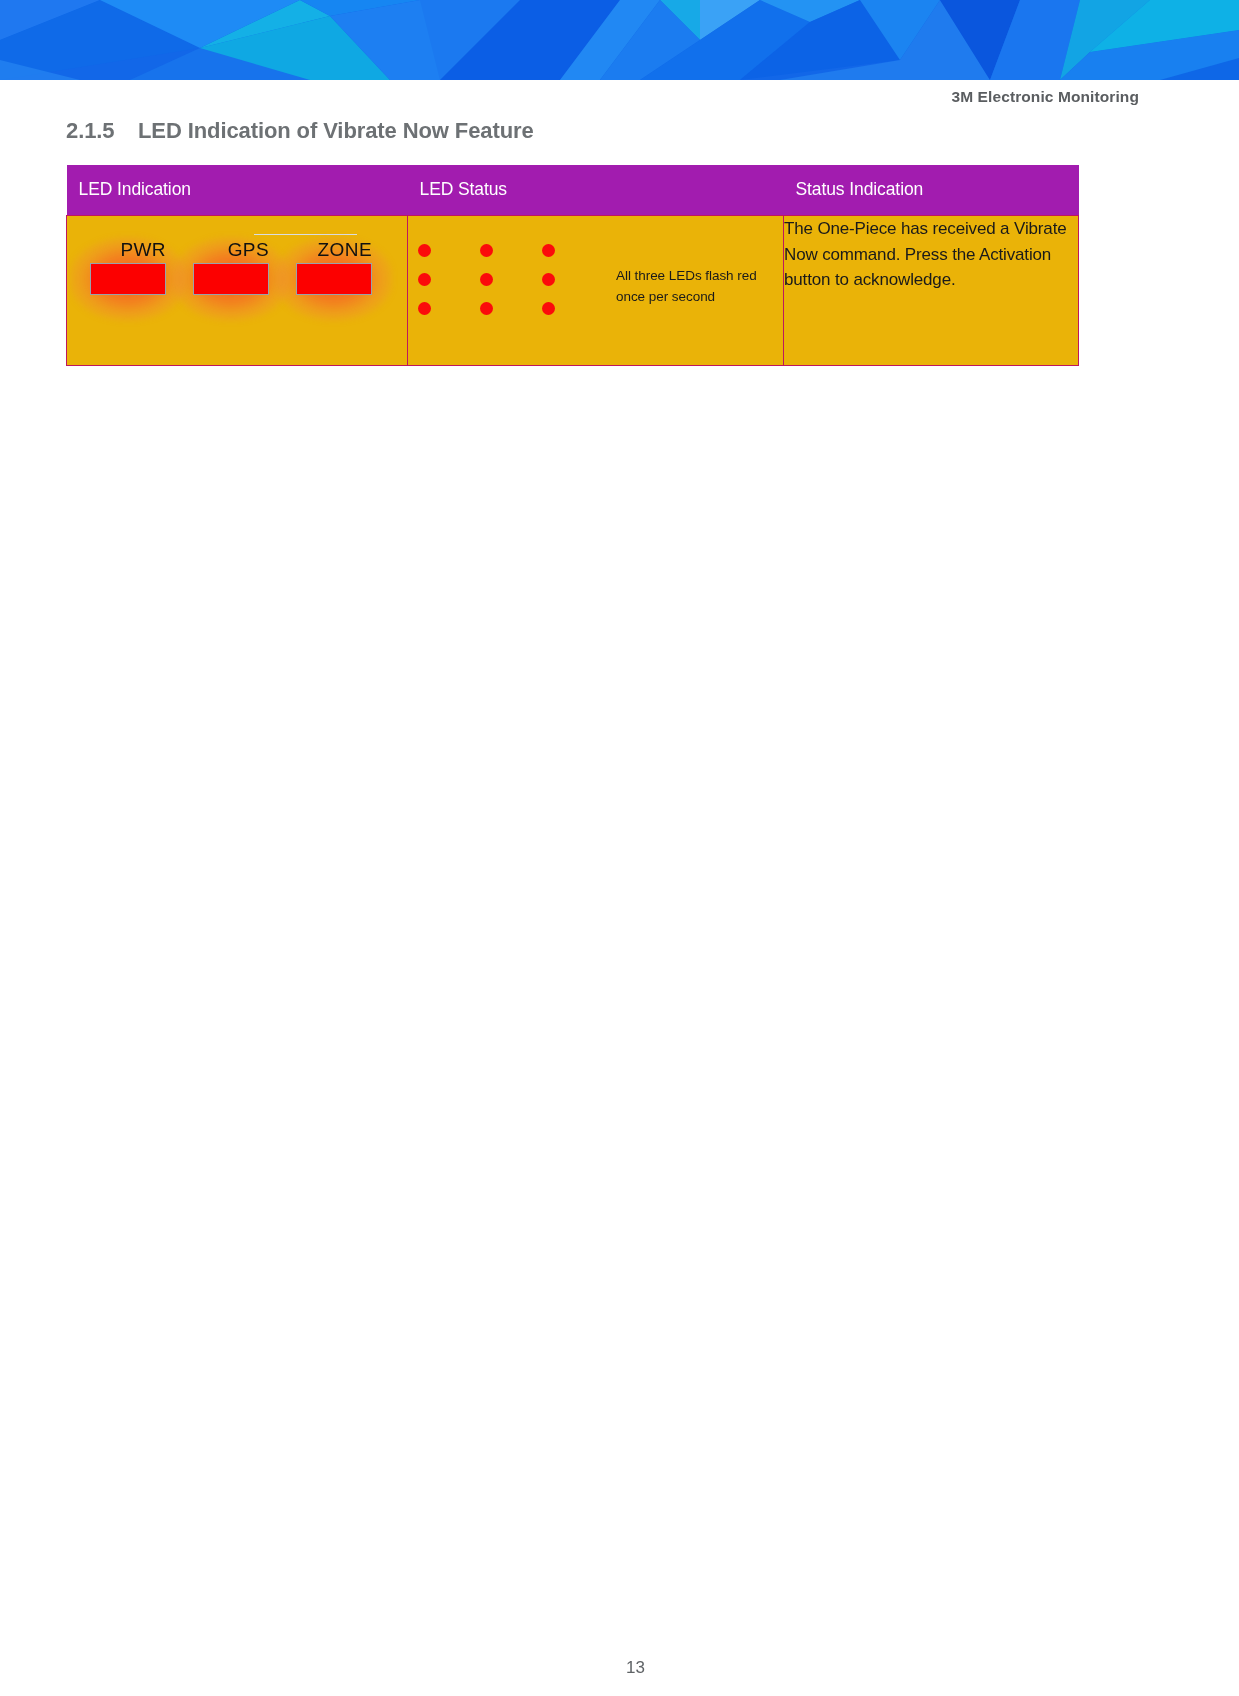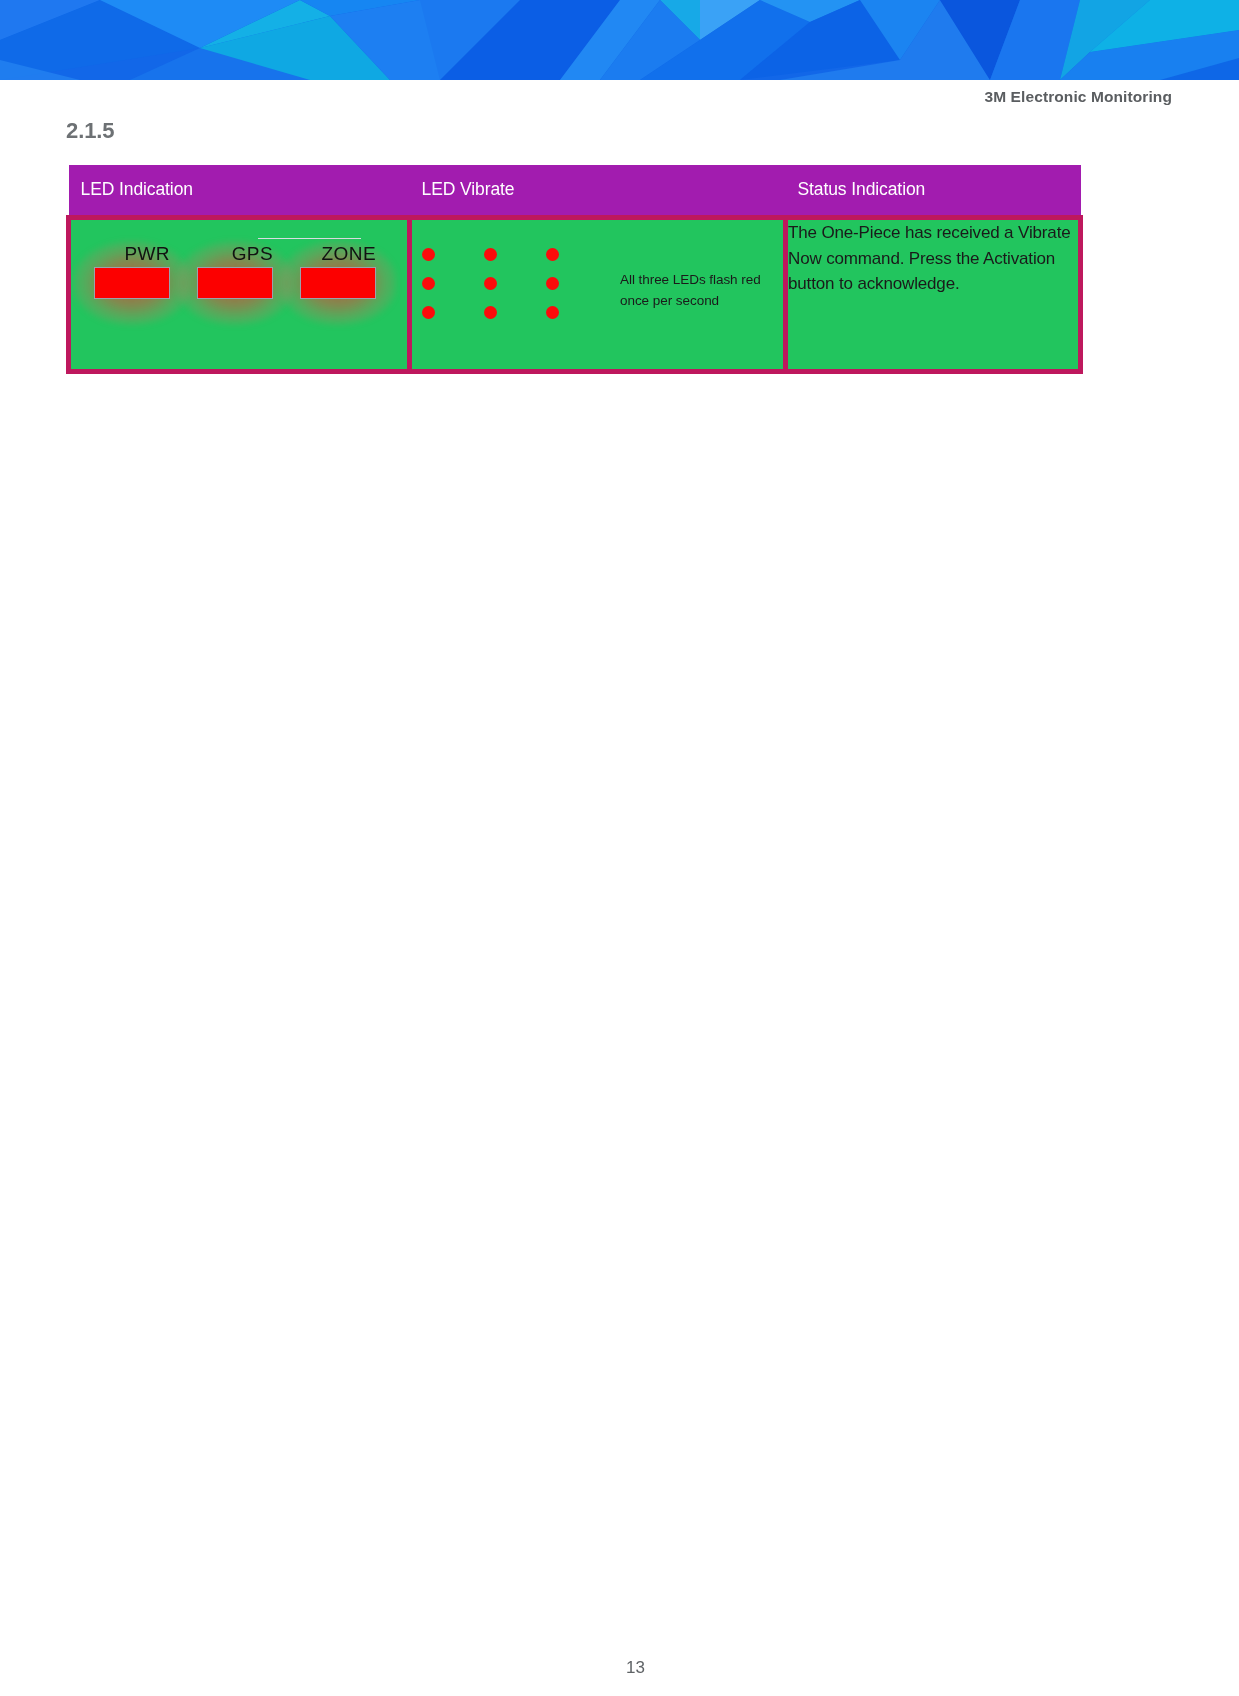--- a/index.html
+++ b/index.html
@@ -27,21 +27,21 @@
   }
   #banner svg { display: block; }
 
   
   #page-header {
     position: absolute;
     top: 88px;
     left: 0;
     width: 1239px;
     text-align: right;
-    padding-right: 67px;
+    padding-right: 100px;
     box-sizing: border-box;
   }
   #page-header .hdr-text {
     font-size: 15.5px;
     font-weight: bold;
     color: #5a5d60;
     letter-spacing: 0.1px;
   }
 
   
@@ -84,23 +84,23 @@
     color: #ffffff;
     font-weight: normal;
     font-size: 17.5px;
     text-align: left;
     padding: 10px 12px 11px 12px;
     height: 29px;
     letter-spacing: -0.1px;
     border: none;
   }
   table.led-table tbody td {
-    border: 5px solid #be185d;
+    border: 1px solid #be185d;
     vertical-align: top;
-    background: #22c55e;
+    background: #eab308;
     padding: 0;
   }
   col.c-ind { width: 341px; }
   col.c-pat { width: 376px; }
   col.c-sta { width: 295px; }
 
   
   td.cell-indication { position: relative; height: 149px; }
   .led-graphic {
     position: relative;
@@ -258,33 +258,34 @@
 </div>
 
 <div id="page-header">
   <span class="hdr-text">3M Electronic Monitoring</span>
 </div>
 
 <div id="content">
 
   <h2 class="section-heading">
     <span class="num">2.1.5</span>
+    <span>LED Indication of Vibrate Now Feature</span>
   </h2>
 
 
   <table class="led-table">
     <colgroup>
       <col class="c-ind">
       <col class="c-pat">
       <col class="c-sta">
     </colgroup>
     <thead>
       <tr>
         <th>LED Indication</th>
-        <th>LED Vibrate</th>
+        <th>LED Status</th>
         <th>Status Indication</th>
       </tr>
     </thead>
     <tbody>
       <tr>
 
         <td class="cell-indication">
           <div class="led-graphic">
             <div class="led-faint-line"></div>
             <div class="led-group">

